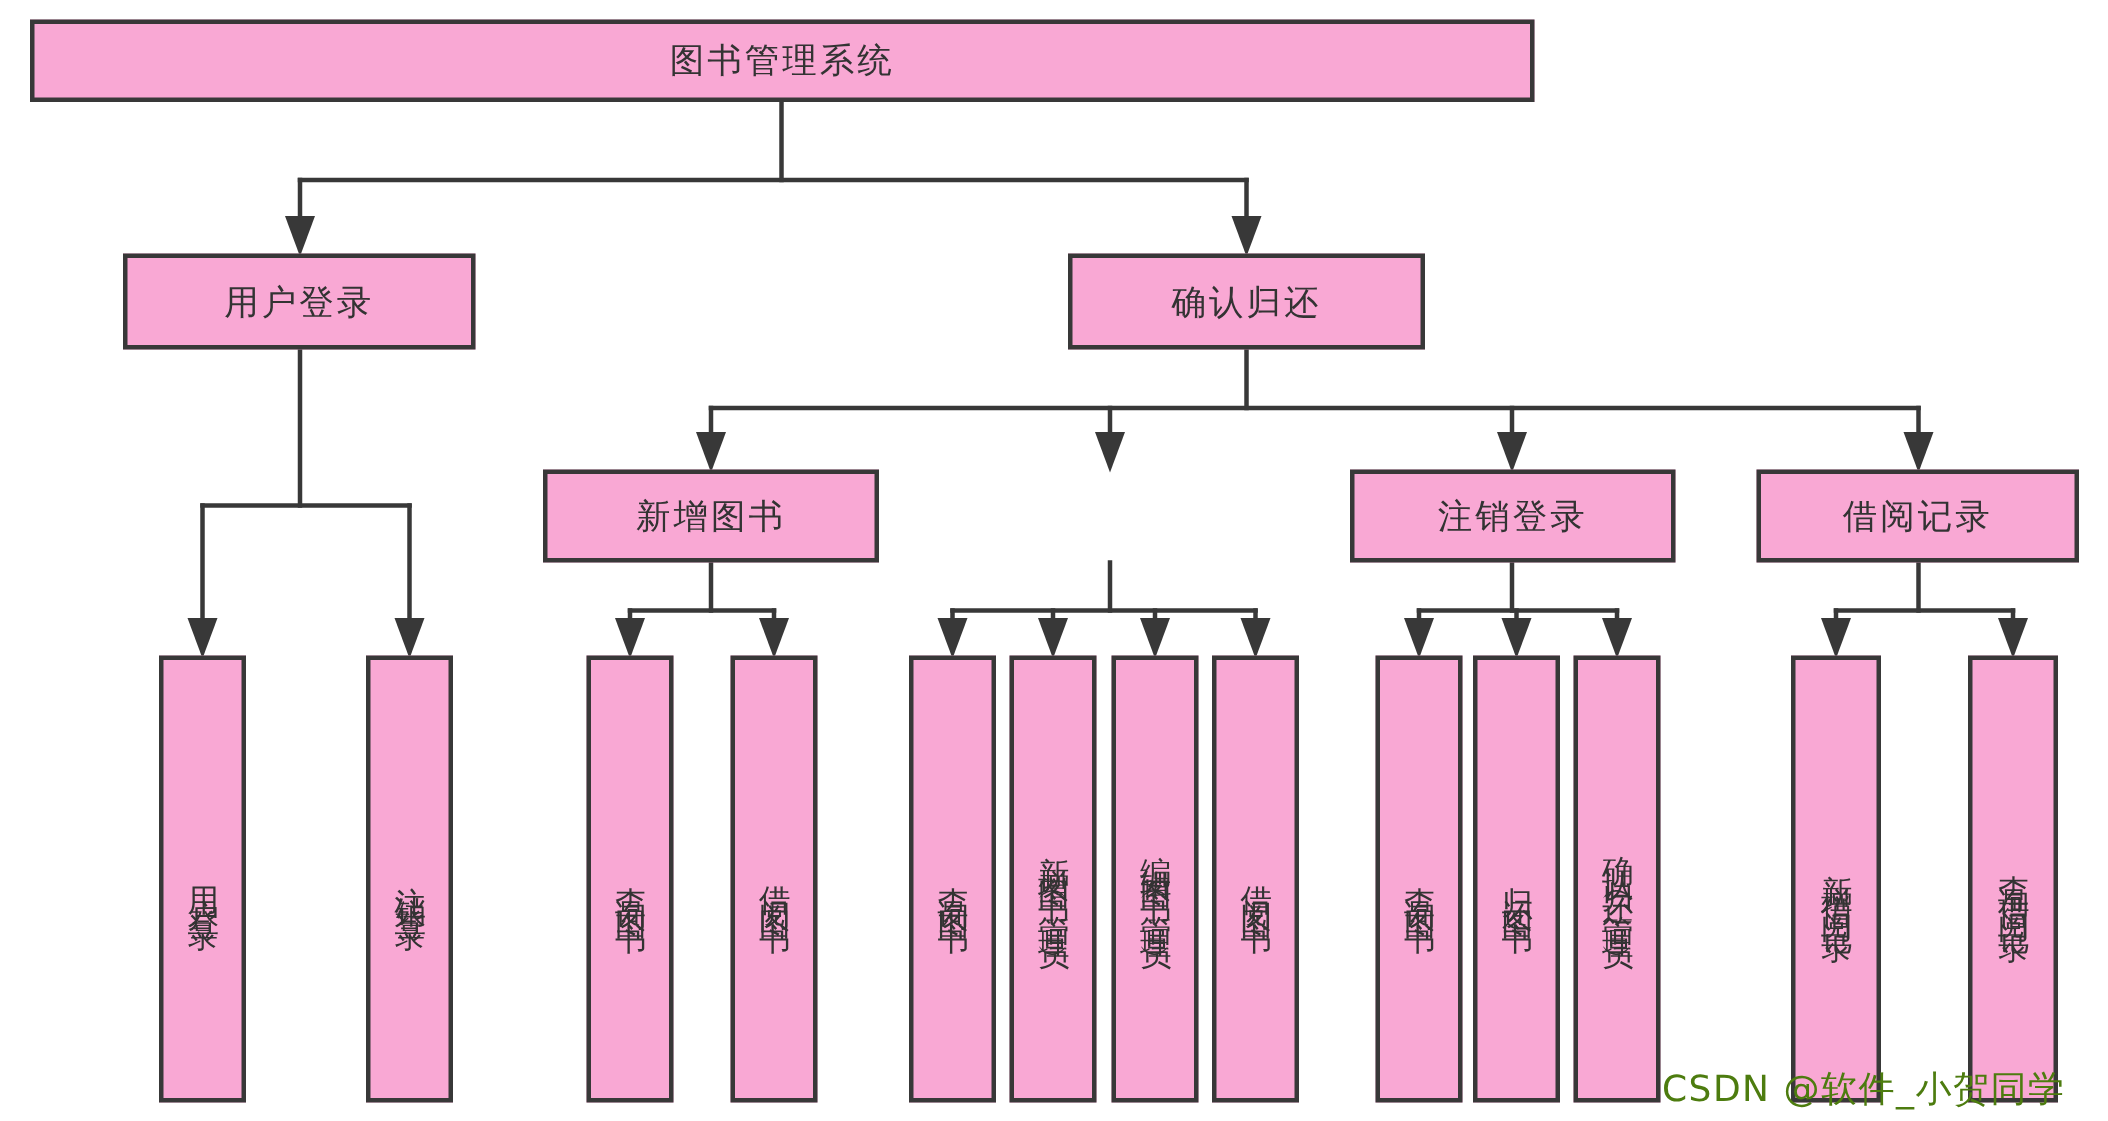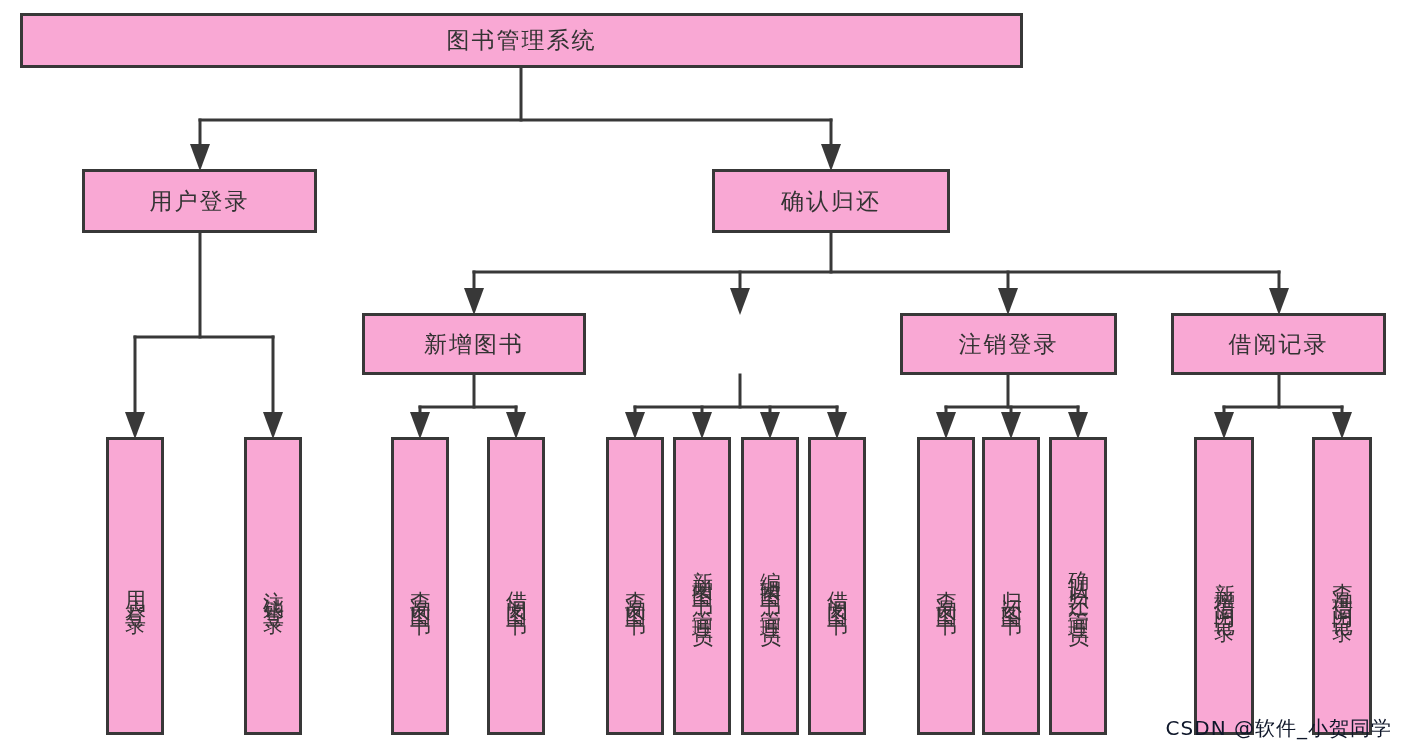--- a/index.html
+++ b/index.html
@@ -21,23 +21,23 @@
     text-align:center;
   }
   .node.h { font-size:23px; letter-spacing:2px; white-space:nowrap; }
   .node.v { width:58px; height:298px; }
   .vtext {
     writing-mode:vertical-rl; text-orientation:mixed;
     font-size:21px; letter-spacing:8px; line-height:1;
     margin-bottom:-8px; white-space:nowrap;
   }
   .watermark {
-    position:absolute; right:13px; bottom:5px;
-    font-size:20px; letter-spacing:1px;
-    color:#0f172a; white-space:nowrap;
+    position:absolute; right:28px; bottom:5px;
+    font-size:24px; letter-spacing:1px;
+    color:#4d7c0f; white-space:nowrap;
   }
 </style>
 </head>
 <body>
 
 <div class="canvas">
 
   <svg class="wires" width="1405" height="747" viewBox="0 0 1405 747">
 
     <g>

